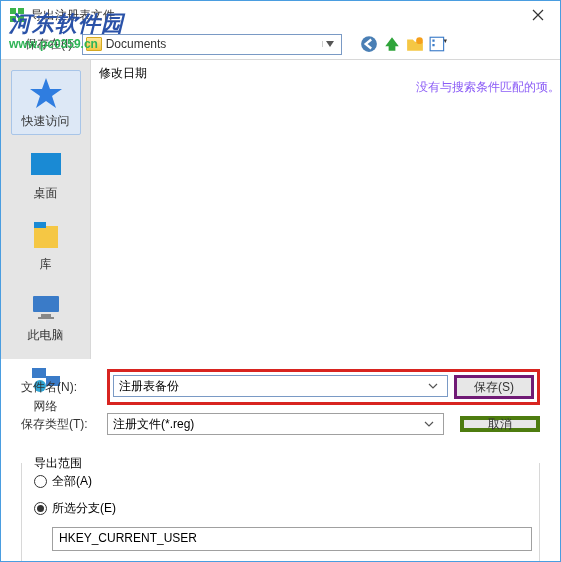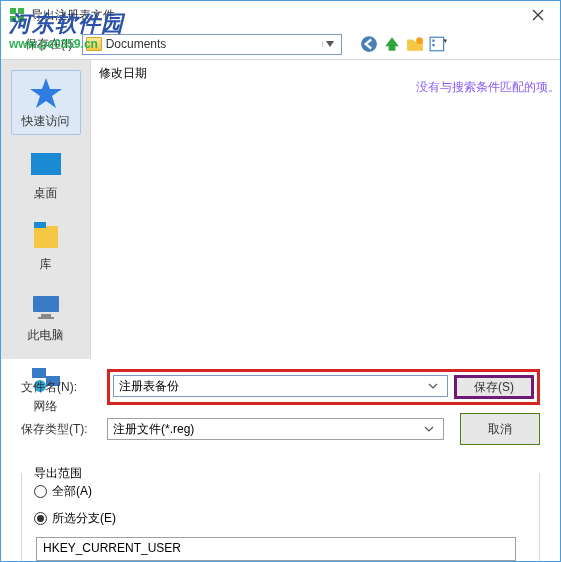--- a/index.html
+++ b/index.html
@@ -36,29 +36,29 @@
     .empty-msg {position:absolute;top:19px;left:0;right:0;text-align:right;color:#8b5cf6;}
     
     .form-area {padding:10px 20px;}
     .form-row {display:flex;align-items:center;margin-bottom:8px;gap:16px;}
     .form-label {width:70px;color:#333;}
     .filename-row {border:3px solid #d82420;padding:3px;display:flex;gap:6px;flex:1;}
     .combo {flex:1;height:22px;border:1px solid #7a9ac5;background:#fff;padding:0 5px;display:flex;align-items:center;position:relative;}
     .combo.typecombo {border:1px solid #a0a0a0;}
     .combo-text {flex:1;}
     .combo-dd {width:18px;display:flex;align-items:center;justify-content:center;}
-    .btn {width:80px;height:32px;border:1px solid #4d7c0f;background:#e7e7e7;display:flex;align-items:center;justify-content:center;color:#333;}
+    .btn {width:80px;height:16px;border:4px solid #4d7c0f;background:#e7e7e7;display:flex;align-items:center;justify-content:center;color:#333;}
     .btn.save {border:3px solid #701a75;height:24px;}
     
     .export-section {border:1px solid #d8d8d8;margin:10px 20px;padding:10px 12px;border-top:none;position:relative;}
     .fieldset-label{position:absolute;top:-8px;left:8px;background:#fff;padding:0 4px;}
     .radio-row {display:flex;align-items:center;gap:5px;margin-bottom:10px;}
     .radio {width:13px;height:13px;border:1px solid #333;border-radius:50%;display:flex;align-items:center;justify-content:center;}
     .radio.checked::after {content:"";width:7px;height:7px;background:#333;border-radius:50%;}
-    .path-input {border:1px solid #a0a0a0;height:24px;margin-left:2px;padding:3px 6px;width:480px;}
+    .path-input {border:1px solid #a0a0a0;height:24px;margin-left:18px;padding:3px 6px;width:480px;}
     
     .watermark{position:absolute;top:8px;left:8px;pointer-events:none;z-index:10;}
     .wm-logo{font-size:22px;font-weight:800;font-style:italic;color:#2a52a8;letter-spacing:1px;}
     .wm-url{font-size:12px;color:#2fb457;font-weight:700;margin-top:-2px;}
   </style>
 </head>
 <body>
 
 <div class="watermark">
   <div class="wm-logo">河东软件园</div>

